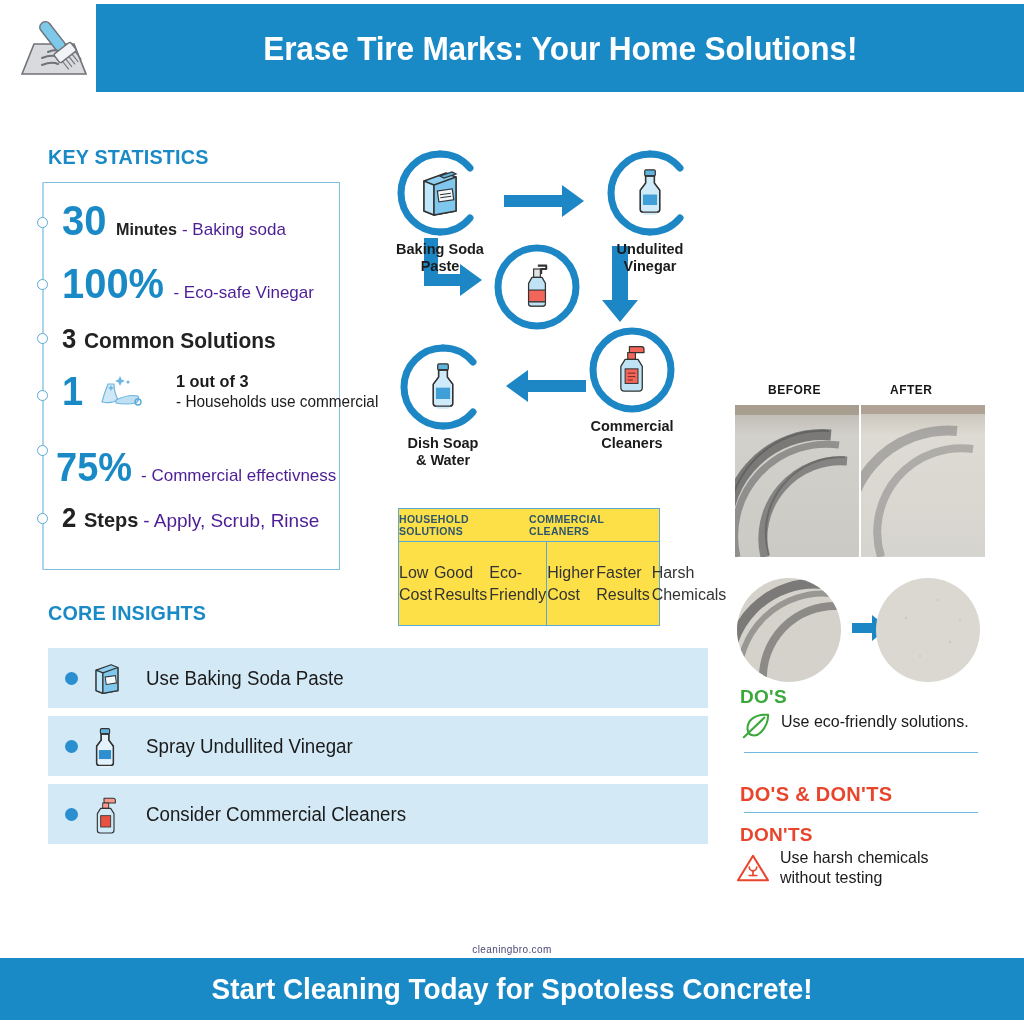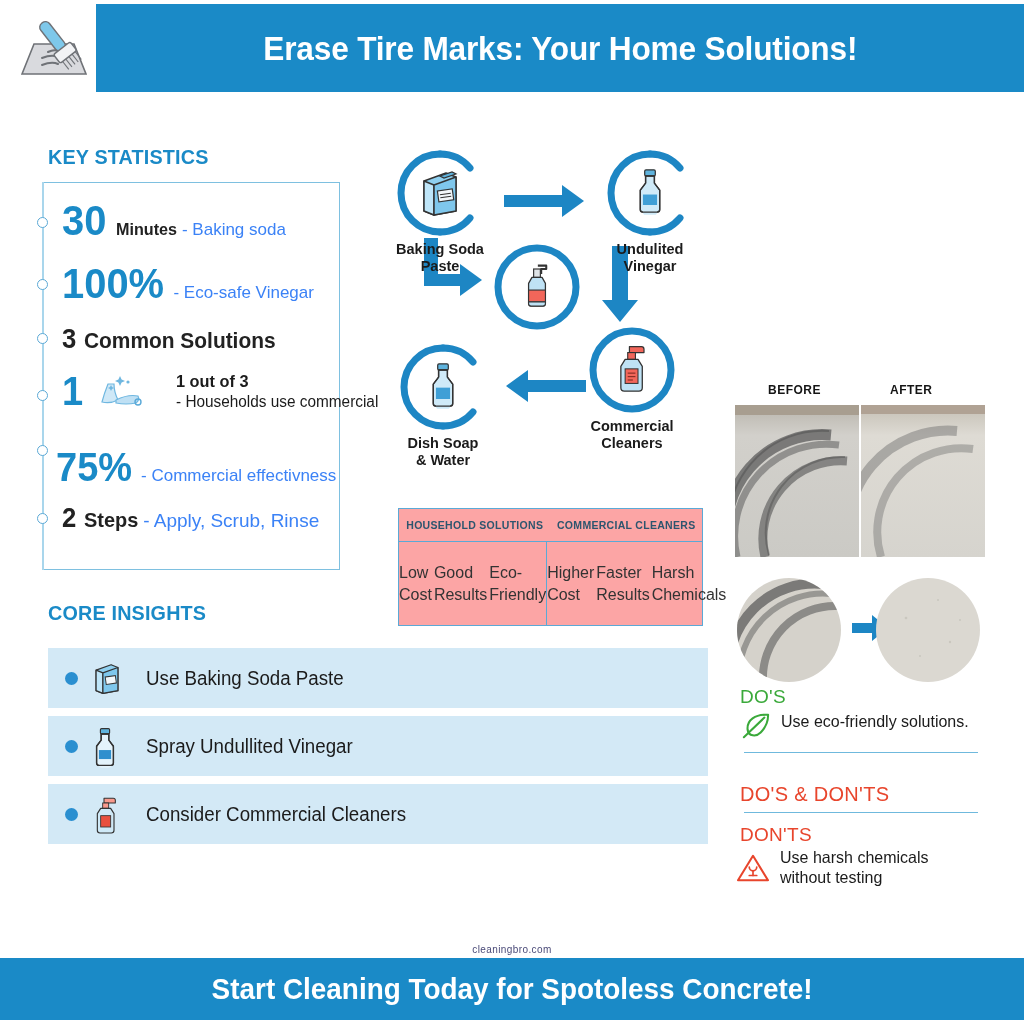--- a/index.html
+++ b/index.html
@@ -48,37 +48,37 @@
   .stat-num {
     color: #1a8ac7; font-weight: bold; line-height: 1;
     transform: scaleX(0.95); transform-origin: left bottom;
   }
   .stat-num.dark { color: #222222; }
   .stat-label {
     color: #222222; font-size: 17px; margin-left: 7px;
     transform: scaleX(0.95); transform-origin: left bottom; white-space: nowrap;
   }
   .stat-label.bold { font-weight: bold; }
-  .stat-suffix { color: #3b82f6; font-size: 17px; margin-left: 2px; white-space: nowrap; }
+  .stat-suffix { color: #4c1d95; font-size: 17px; margin-left: 2px; white-space: nowrap; }
 
   
   .flow { position: absolute; left: 380px; top: 140px; width: 330px; height: 330px; }
   .node { position: absolute; width: 90px; height: 90px; }
   .node .ring { position: absolute; inset: 0; }
   .node-label {
     position: absolute; top: 93px; left: 50%; transform: translateX(-50%);
     text-align: center; font-size: 14.5px; color: #1b1b1b; font-weight: 600;
     line-height: 1.15; white-space: nowrap;
   }
   .node-icon { position: absolute; left: 50%; top: 50%; transform: translate(-50%,-50%); }
 
   
   .cmp-table {
-    position: absolute; left: 398px; top: 508px; width: 305px; height: 118px;
-    border: 1.3px solid #5ba9d6; background: #fca5a5; display: flex; flex-direction: column;
+    position: absolute; left: 398px; top: 508px; width: 262px; height: 118px;
+    border: 1.3px solid #5ba9d6; background: #fde047; display: flex; flex-direction: column;
   }
   .cmp-head { display: flex; height: 33px; border-bottom: 1.3px solid #5ba9d6; }
   .cmp-head div {
     flex: 1; display: flex; align-items: center; justify-content: center;
     font-size: 10.5px; font-weight: bold; color: #2d556e; letter-spacing: 0.3px;
   }
   .cmp-body { display: flex; flex: 1; }
   .cmp-body > div {
     flex: 1; display: flex; align-items: center;
     justify-content: center; gap: 2px; font-size: 16px; color: #333; line-height: 1.35;
@@ -101,21 +101,21 @@
   }
 
   
   .ba-label {
     position: absolute; font-size: 12px; font-weight: bold; color: #151515;
     letter-spacing: 0.5px;
   }
   .photo { position: absolute; overflow: hidden; }
   .circ-photo { position: absolute; border-radius: 50%; overflow: hidden; }
 
-  .dd-title { position: absolute; font-weight: normal; letter-spacing: 0.3px; }
+  .dd-title { position: absolute; font-weight: bold; letter-spacing: 0.3px; }
   #dos-title { left: 740px; top: 686px; color: #3aa93a; font-size: 19px; }
   #dd-title { left: 740px; top: 783px; color: #e8452c; font-size: 20px; }
   #donts-title { left: 740px; top: 824px; color: #e8452c; font-size: 19px; }
   .dd-text {
     position: absolute; font-size: 16.5px; color: #1b1b1b; line-height: 1.2;
     transform: scaleX(0.97); transform-origin: left top;
   }
   .dd-rule { position: absolute; height: 1.4px; background: #6fb9dd; }
 
   

